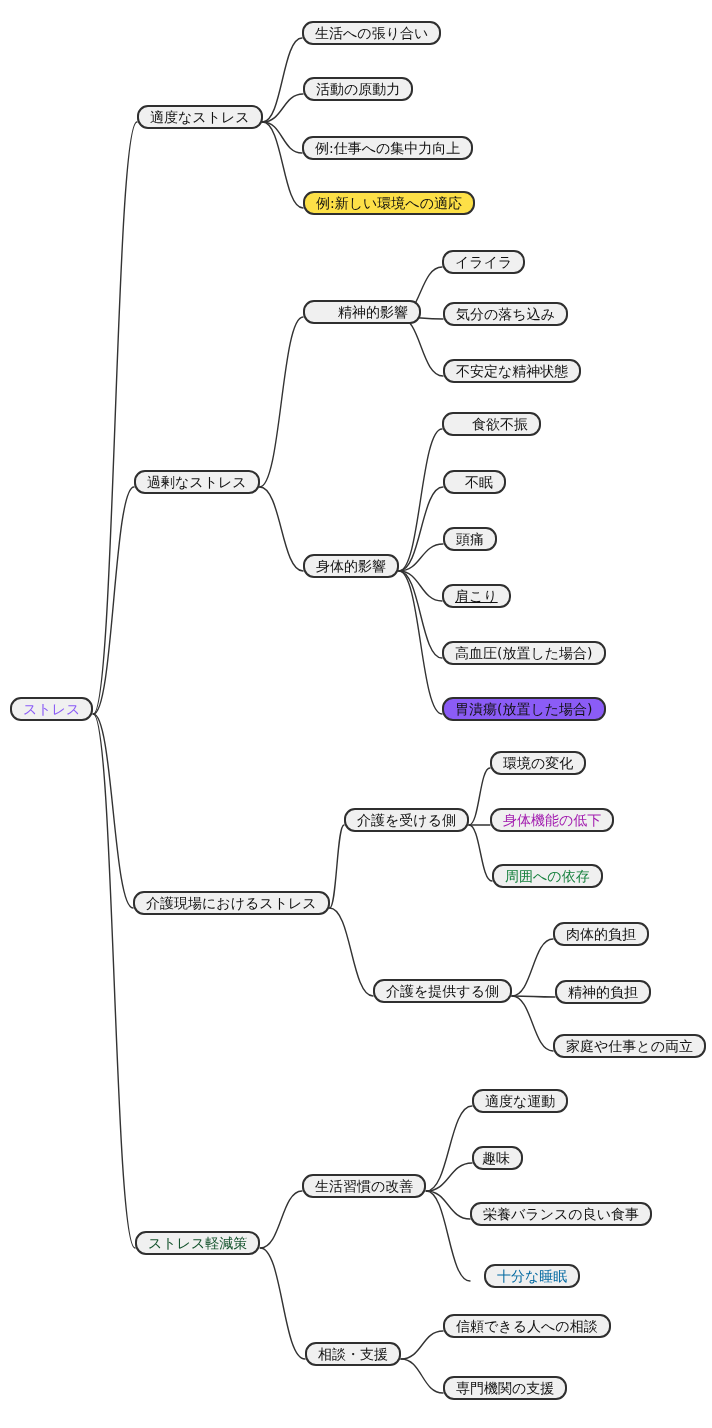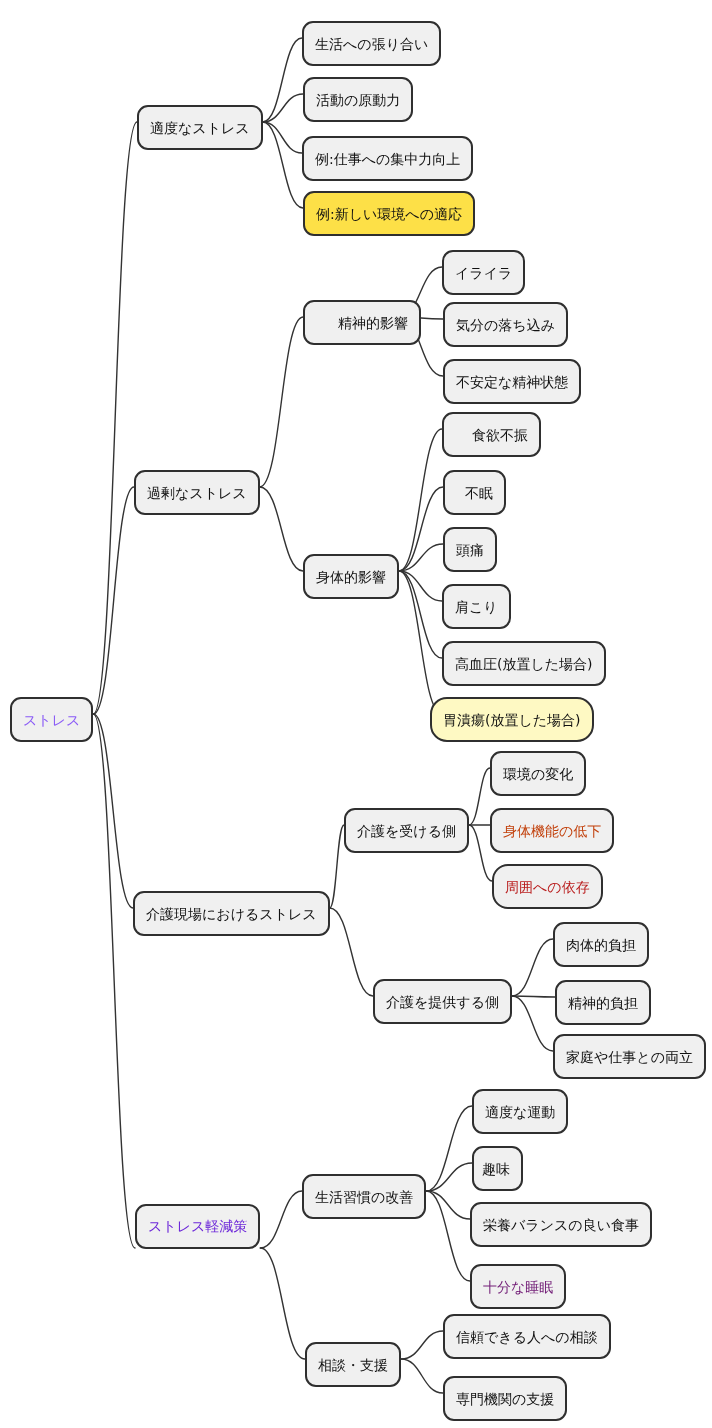--- a/index.html
+++ b/index.html
@@ -24,21 +24,21 @@
     pointer-events: none;
   }
   #connector-layer path {
     fill: none;
     stroke-width: 1.4px;
     stroke-linecap: round;
   }
   .mm-node {
     position: absolute;
     box-sizing: border-box;
-    height: 45px;
+    height: 24px;
     display: inline-flex;
     align-items: center;
     padding: 0 11px;
     border: 2px solid #2f2f2f;
     border-radius: 11px;
     background: #f0f0f0;
     color: #111111;
     font-size: 14px;
     line-height: 1;
     white-space: nowrap;
@@ -95,35 +95,35 @@
       <div class="mm-node" style="left: 303px; top: 191px; background: #fde047; border-color: rgb(47, 47, 47); color: rgb(17, 17, 17);">例:新しい環境への適応</div>
       <div class="mm-node" style="left: 134px; top: 470px; background: rgb(240, 240, 240); border-color: rgb(47, 47, 47); color: rgb(17, 17, 17);">過剰なストレス</div>
       <div class="mm-node" style="left: 303px; top: 300px; background: rgb(240, 240, 240); border-color: rgb(47, 47, 47); color: rgb(17, 17, 17); padding-left: 33px;">精神的影響</div>
       <div class="mm-node" style="left: 442px; top: 250px; background: rgb(240, 240, 240); border-color: rgb(47, 47, 47); color: rgb(17, 17, 17);">イライラ</div>
       <div class="mm-node" style="left: 443px; top: 302px; background: rgb(240, 240, 240); border-color: rgb(47, 47, 47); color: rgb(17, 17, 17);">気分の落ち込み</div>
       <div class="mm-node" style="left: 443px; top: 359px; background: rgb(240, 240, 240); border-color: rgb(47, 47, 47); color: rgb(17, 17, 17);">不安定な精神状態</div>
       <div class="mm-node" style="left: 303px; top: 554px; background: rgb(240, 240, 240); border-color: rgb(47, 47, 47); color: rgb(17, 17, 17);">身体的影響</div>
       <div class="mm-node" style="left: 442px; top: 412px; background: rgb(240, 240, 240); border-color: rgb(47, 47, 47); color: rgb(17, 17, 17); padding-left: 28px;">食欲不振</div>
       <div class="mm-node" style="left: 443px; top: 470px; background: rgb(240, 240, 240); border-color: rgb(47, 47, 47); color: rgb(17, 17, 17); padding-left: 20px;">不眠</div>
       <div class="mm-node" style="left: 443px; top: 527px; background: rgb(240, 240, 240); border-color: rgb(47, 47, 47); color: rgb(17, 17, 17);">頭痛</div>
-      <div class="mm-node" style="left: 442px; top: 584px; background: rgb(240, 240, 240); border-color: rgb(47, 47, 47); color: rgb(17, 17, 17);">肩こり</div>
+      <div class="mm-node" style="left: 442px; top: 584px; background: rgb(240, 240, 240); border-color: rgb(47, 47, 47); color: rgb(17, 17, 17); text-decoration: underline;">肩こり</div>
       <div class="mm-node" style="left: 442px; top: 641px; background: rgb(240, 240, 240); border-color: rgb(47, 47, 47); color: rgb(17, 17, 17);">高血圧(放置した場合)</div>
-      <div class="mm-node" style="left: 430px; top: 697px; background: #fef9c3; border-color: rgb(47, 47, 47); color: rgb(17, 17, 17); border-radius: 17px;">胃潰瘍(放置した場合)</div>
+      <div class="mm-node" style="left: 442px; top: 697px; background: #8b5cf6; border-color: rgb(47, 47, 47); color: rgb(17, 17, 17);">胃潰瘍(放置した場合)</div>
       <div class="mm-node" style="left: 133px; top: 891px; background: rgb(240, 240, 240); border-color: rgb(47, 47, 47); color: rgb(17, 17, 17);">介護現場におけるストレス</div>
       <div class="mm-node" style="left: 344px; top: 808px; background: rgb(240, 240, 240); border-color: rgb(47, 47, 47); color: rgb(17, 17, 17);">介護を受ける側</div>
       <div class="mm-node" style="left: 490px; top: 751px; background: rgb(240, 240, 240); border-color: rgb(47, 47, 47); color: rgb(17, 17, 17);">環境の変化</div>
-      <div class="mm-node" style="left: 490px; top: 808px; background: rgb(240, 240, 240); border-color: rgb(47, 47, 47); color: #c2410c;">身体機能の低下</div>
-      <div class="mm-node" style="left: 492px; top: 864px; background: rgb(240, 240, 240); border-color: rgb(47, 47, 47); color: #b91c1c; border-radius: 16px;">周囲への依存</div>
+      <div class="mm-node" style="left: 490px; top: 808px; background: rgb(240, 240, 240); border-color: rgb(47, 47, 47); color: #a21caf;">身体機能の低下</div>
+      <div class="mm-node" style="left: 492px; top: 864px; background: rgb(240, 240, 240); border-color: rgb(47, 47, 47); color: #15803d;">周囲への依存</div>
       <div class="mm-node" style="left: 373px; top: 979px; background: rgb(240, 240, 240); border-color: rgb(47, 47, 47); color: rgb(17, 17, 17);">介護を提供する側</div>
       <div class="mm-node" style="left: 553px; top: 922px; background: rgb(240, 240, 240); border-color: rgb(47, 47, 47); color: rgb(17, 17, 17);">肉体的負担</div>
       <div class="mm-node" style="left: 555px; top: 980px; background: rgb(240, 240, 240); border-color: rgb(47, 47, 47); color: rgb(17, 17, 17);">精神的負担</div>
       <div class="mm-node" style="left: 553px; top: 1034px; background: rgb(240, 240, 240); border-color: rgb(47, 47, 47); color: rgb(17, 17, 17);">家庭や仕事との両立</div>
-      <div class="mm-node" style="left: 135px; top: 1204px; background: rgb(240, 240, 240); border-color: rgb(47, 47, 47); color: #6d28d9; font-family: Liberation Serif, serif;">ストレス軽減策</div>
+      <div class="mm-node" style="left: 135px; top: 1231px; background: rgb(240, 240, 240); border-color: rgb(47, 47, 47); color: #14532d;">ストレス軽減策</div>
       <div class="mm-node" style="left: 302px; top: 1174px; background: rgb(240, 240, 240); border-color: rgb(47, 47, 47); color: rgb(17, 17, 17);">生活習慣の改善</div>
       <div class="mm-node" style="left: 472px; top: 1089px; background: rgb(240, 240, 240); border-color: rgb(47, 47, 47); color: rgb(17, 17, 17);">適度な運動</div>
       <div class="mm-node" style="left: 472px; top: 1146px; background: rgb(240, 240, 240); border-color: rgb(47, 47, 47); color: rgb(17, 17, 17); padding-left: 8px;">趣味</div>
       <div class="mm-node" style="left: 470px; top: 1202px; background: rgb(240, 240, 240); border-color: rgb(47, 47, 47); color: rgb(17, 17, 17);">栄養バランスの良い食事</div>
-      <div class="mm-node" style="left: 470px; top: 1264px; background: rgb(240, 240, 240); border-color: rgb(47, 47, 47); color: #701a75; text-align: center;">十分な睡眠</div>
+      <div class="mm-node" style="left: 484px; top: 1264px; background: rgb(240, 240, 240); border-color: rgb(47, 47, 47); color: #0369a1; text-align: center;">十分な睡眠</div>
       <div class="mm-node" style="left: 305px; top: 1342px; background: rgb(240, 240, 240); border-color: rgb(47, 47, 47); color: rgb(17, 17, 17);">相談・支援</div>
       <div class="mm-node" style="left: 443px; top: 1314px; background: rgb(240, 240, 240); border-color: rgb(47, 47, 47); color: rgb(17, 17, 17);">信頼できる人への相談</div>
       <div class="mm-node" style="left: 443px; top: 1376px; background: rgb(240, 240, 240); border-color: rgb(47, 47, 47); color: rgb(17, 17, 17);">専門機関の支援</div>
     </div>
 </div>
 
 </body></html>

